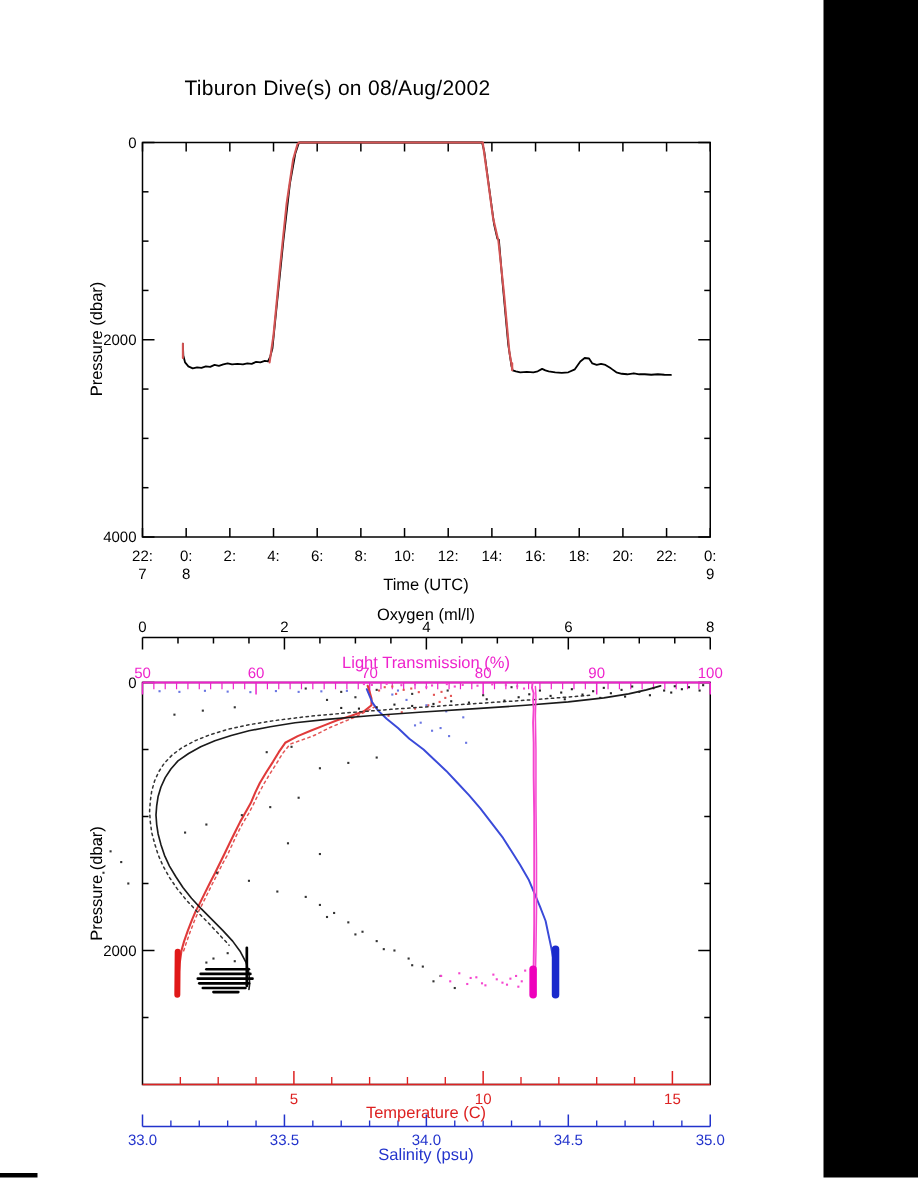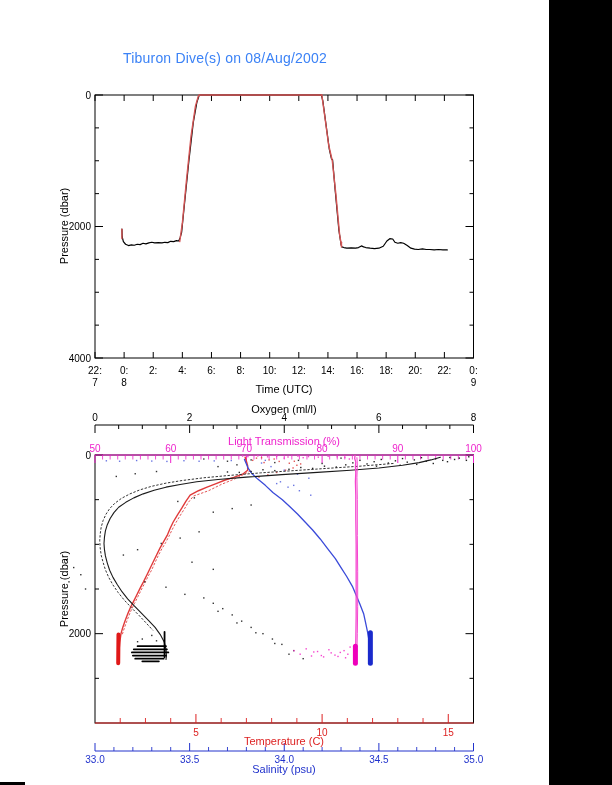--- a/index.html
+++ b/index.html
@@ -1,21 +1,21 @@
 <!DOCTYPE html>
 <html><head>
 <meta charset="utf-8">
 <style>
   html,body{margin:0;padding:0;}
   body{
     width:612px;height:785px;position:relative;background:#ffffff;
     font-family:"Liberation Sans", sans-serif;overflow:hidden;
   }
   #figure-title{
-    position:absolute;left:123px;top:50px;font-size:14px;color:#3b82f6;
+    position:absolute;left:123px;top:50px;font-size:14px;color:#000000;
     letter-spacing:0.2px;white-space:nowrap;
   }
   #right-bar{position:absolute;top:0;right:0;width:63px;height:785px;background:#000;}
   #bottom-strip{position:absolute;left:0;top:782px;width:25px;height:3px;background:#000;}
   svg text{font-family:"Liberation Sans", sans-serif;}
   .t10{font-size:10px;}
   .t11{font-size:11px;}
 </style>
 </head>
 <body>

